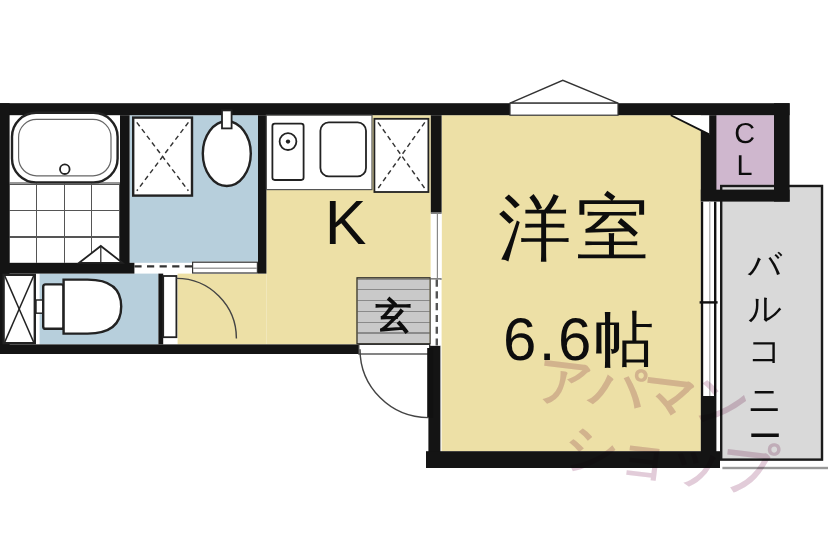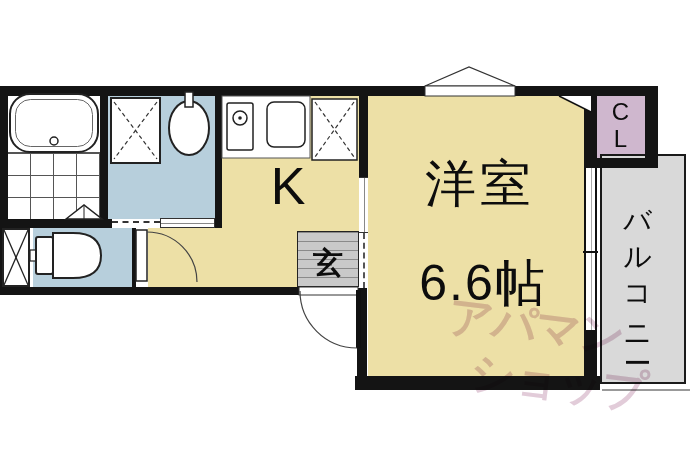--- a/index.html
+++ b/index.html
@@ -21,21 +21,21 @@
   .slider-v::after{content:"";position:absolute;left:50%;top:0;width:1px;height:100%;background:#888;}
   .dash-v{background:#fff;}
   .dash-v::after{content:"";position:absolute;left:50%;top:0;height:100%;border-left:2px dashed #555;}
   .slider-h{background:#fff;box-sizing:border-box;border:1px solid #333;}
   .slider-h::after{content:"";position:absolute;top:50%;left:0;height:1px;width:100%;background:#888;}
   .dash-h{border-top:2px dashed #333;}
   .window-v{background:#fff;box-sizing:border-box;border-left:2px solid #111;border-right:2px solid #111;}
   .window-v::after{content:"";position:absolute;left:50%;top:0;width:1px;height:100%;background:#aaa;}
   .label{position:absolute;color:#0d0d0d;text-align:center;}
   .lbl-k{font-size:52px;font-weight:500;}
-  .lbl-room{font-size:51px;font-weight:500;letter-spacing:4px;white-space:nowrap;}
+  .lbl-room{font-size:61px;font-weight:500;letter-spacing:4px;white-space:nowrap;}
   .lbl-size{font-size:50px;font-weight:500;letter-spacing:2px;white-space:nowrap;}
   .lbl-genkan{font-size:30px;font-weight:600;}
   .lbl-cl{font-size:24px;font-weight:500;line-height:27px;}
   .lbl-balcony{font-size:28px;font-weight:500;writing-mode:vertical-rl;text-orientation:upright;
                letter-spacing:8px;line-height:30px;}
   .wm{position:absolute;font-weight:bold;font-size:45px;letter-spacing:-2px;white-space:nowrap;
       color:#E2CCD9;mix-blend-mode:multiply;transform:rotate(7deg);transform-origin:left top;}
   .grayline{position:absolute;background:#999;}
   svg{position:absolute;left:0;top:0;pointer-events:none;}
 </style>

